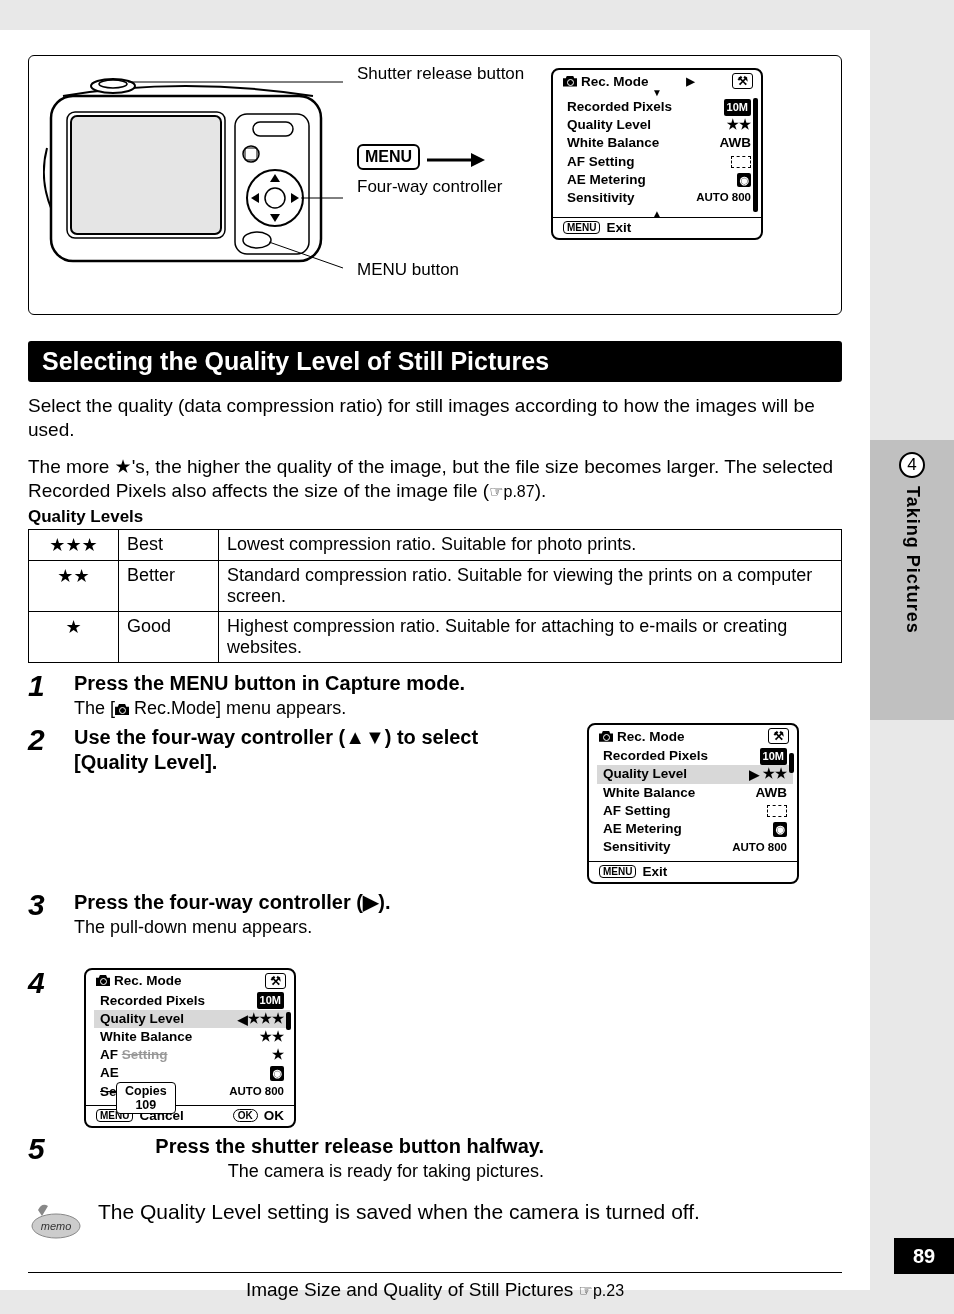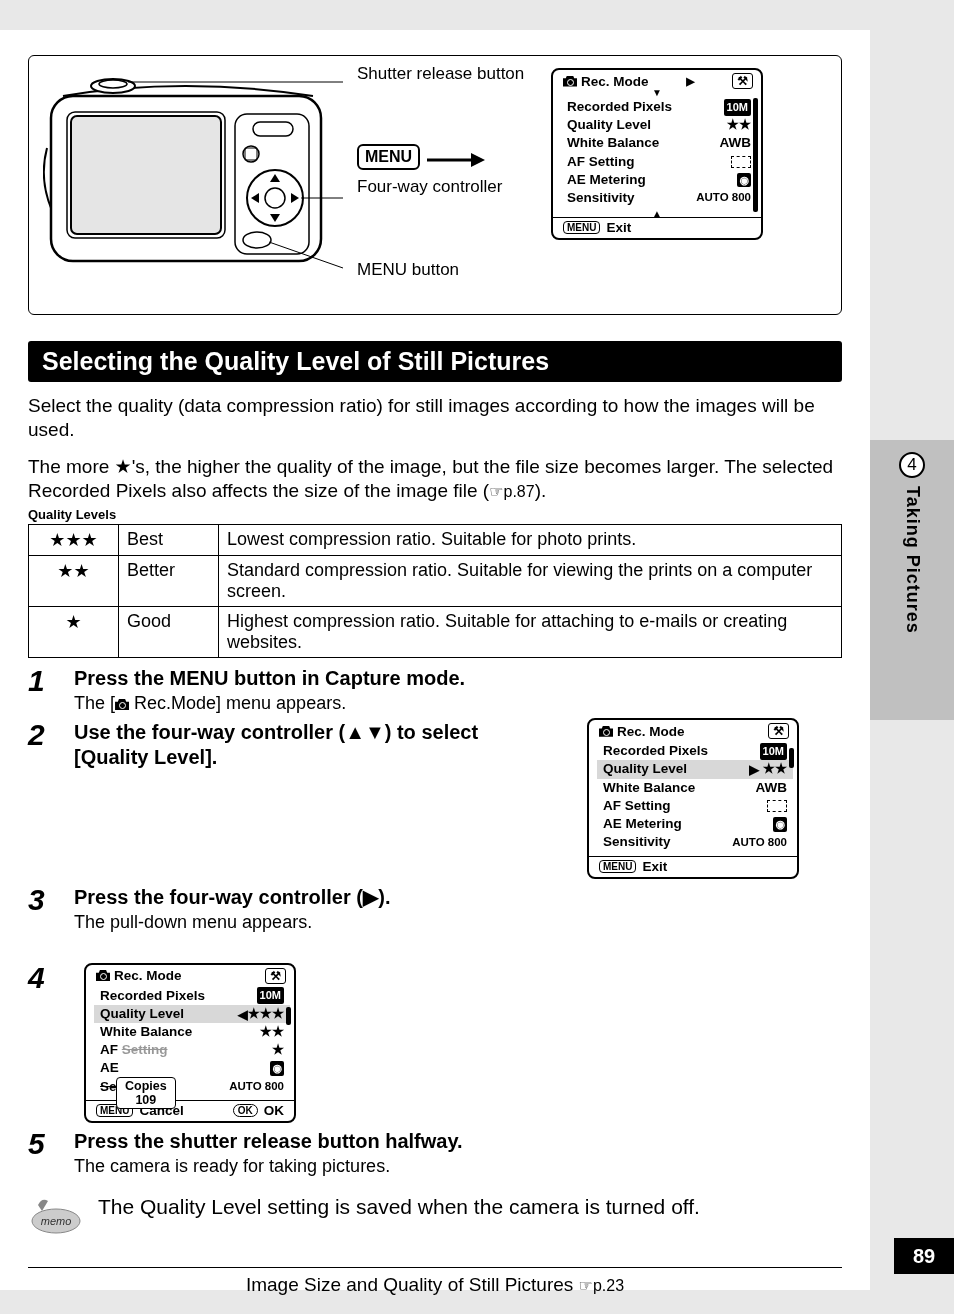--- a/index.html
+++ b/index.html
@@ -119,21 +119,21 @@
 
   h2.sec-head {
     background:#000; color:#fff;
     font-size: 25px; font-weight:bold;
     padding: 6px 14px; margin: 26px 0 12px 0;
     border-radius: 3px;
   }
   .body-text { font-size: 19px; line-height:1.28; margin: 12px 0 4px 0;}
   .star { font-family: Arial; }
 
-  .tbl-title { font-weight:bold; font-size:13px; margin: 4px 0 2px 0;}
+  .tbl-title { font-weight:bold; font-size:17px; margin: 4px 0 2px 0;}
   table.ql {
     border-collapse: collapse; width: 100%; font-size:18px;
     margin-bottom: 8px;
   }
   table.ql td { border:1px solid #000; padding: 4px 8px; vertical-align:top;}
   table.ql td.stars { text-align:center; width:90px; font-size:18px;}
   table.ql td.name { width:100px;}
 
   ol.steps { list-style:none; padding:0; margin:6px 0 0 0; }
   ol.steps > li { display:flex; gap:18px; margin-bottom:6px; align-items:flex-start;}
@@ -414,21 +414,21 @@
               <div>Copies</div>
               <div>109</div>
             </div>
           </div>
         </div>
       </div>
     </li>
 
     <li>
       <div class="step-num">5</div>
-      <div class="step-body" style="max-width:470px;">
+      <div class="step-body" style="max-width:470px;text-align:right;">
         <p class="step-title">Press the shutter release button halfway.</p>
         <p class="step-desc">The camera is ready for taking pictures.</p>
       </div>
     </li>
   </ol>
 
   <div class="memo-row">
     <div class="memo-ico">
       <svg viewBox="0 0 56 40">
         <ellipse cx="28" cy="26" rx="24" ry="12" fill="#ccc" stroke="#888" stroke-width="1"></ellipse>

